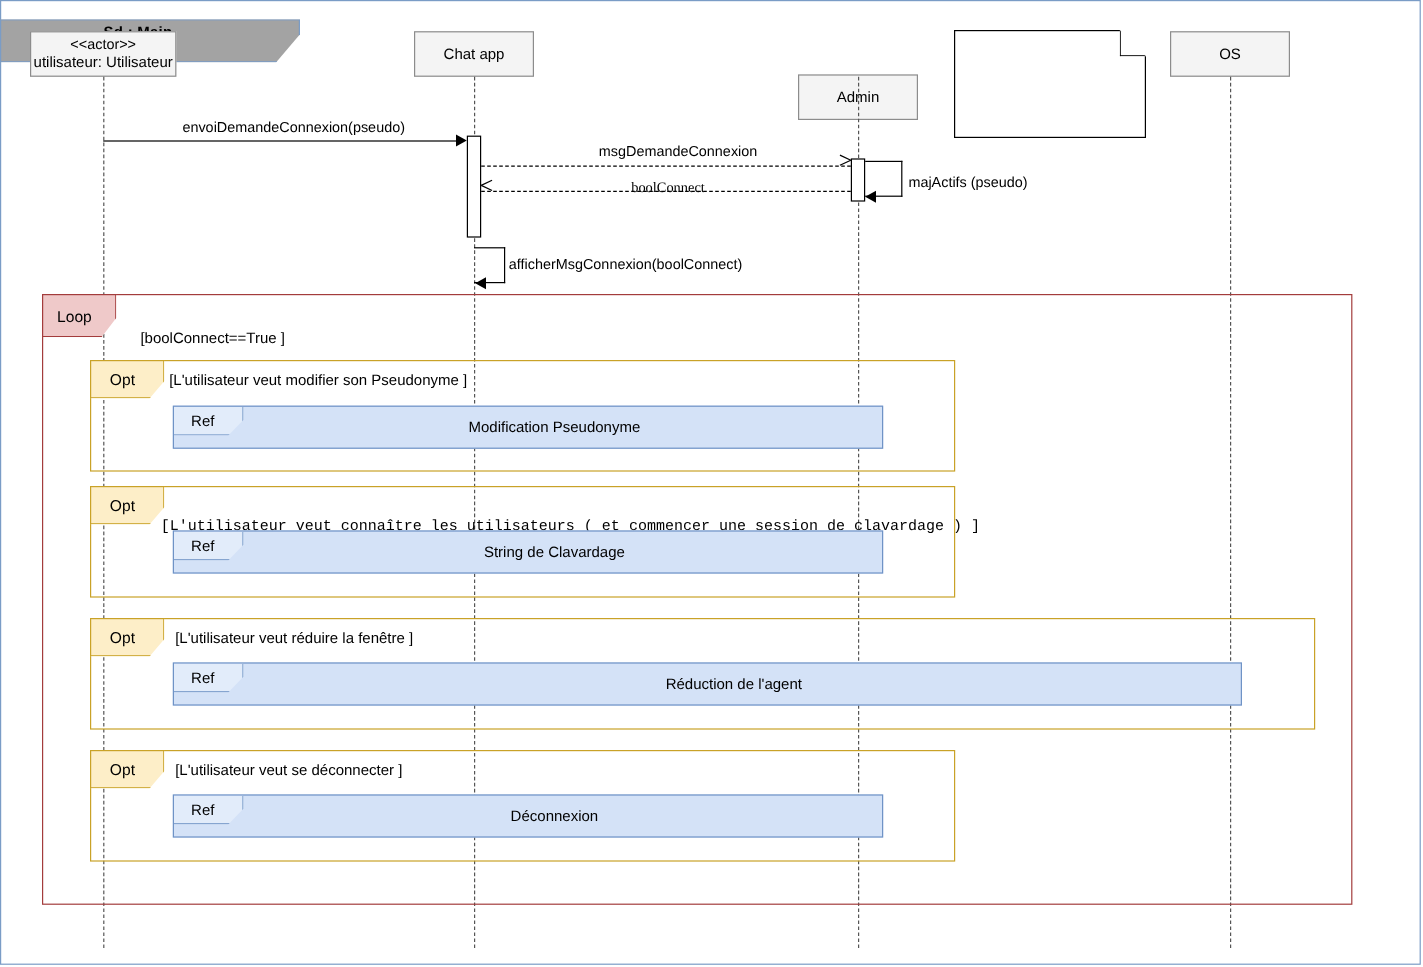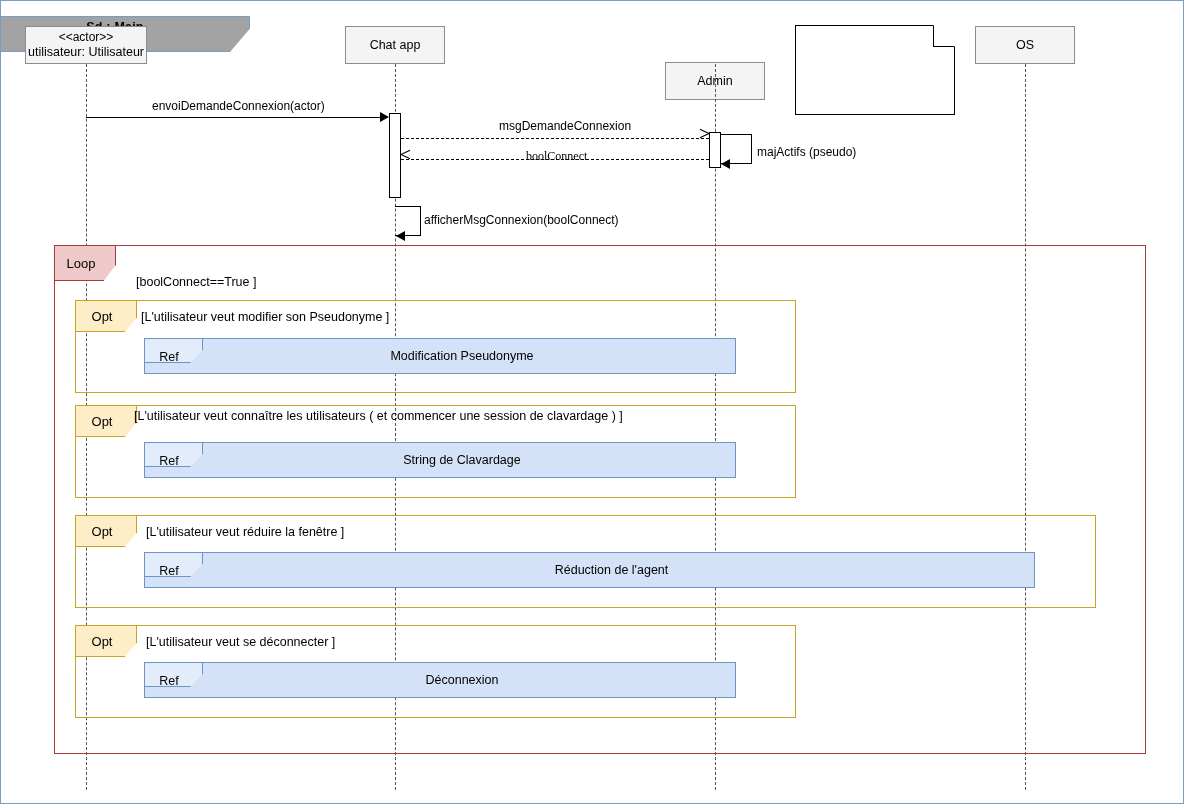--- a/index.html
+++ b/index.html
@@ -103,21 +103,21 @@
     clip-path:polygon(0 0,100% 100%,0 100%);
   }
   .note-text{
     position:absolute;left:0;right:0;top:26px;
     font-family:"Liberation Mono","DejaVu Sans Mono",monospace;
     font-size:11.5px;line-height:17px;text-align:center;
   }
 
   
   .fragment{position:absolute;box-sizing:border-box;background:transparent;}
-  .frag-loop{border:1.4px solid #a33c3c;margin-left:19px;}
+  .frag-loop{border:1.4px solid #a33c3c;}
   .frag-opt{border:1.4px solid #c9a227;}
   .frag-tab{
     position:absolute;left:-1px;top:-1px;box-sizing:border-box;
     display:flex;align-items:center;
     font-size:13px;
   }
   .frag-tab-loop{
     width:62px;height:36px;background:#efc9c9;border:1.4px solid #a33c3c;
     -webkit-clip-path:polygon(0 0,100% 0,100% 55%,80% 100%,0 100%);
     clip-path:polygon(0 0,100% 0,100% 55%,80% 100%,0 100%);
@@ -141,21 +141,21 @@
     box-sizing:border-box;
   }
   .ref-tab{
     position:absolute;left:0;top:0;width:58px;height:24px;
     background:#e2ecfa;border-right:1px solid #6f93c6;border-bottom:1px solid #6f93c6;
     box-sizing:border-box;
     -webkit-clip-path:polygon(0 0,100% 0,100% 45%,78% 100%,0 100%);
     clip-path:polygon(0 0,100% 0,100% 45%,78% 100%,0 100%);
   }
   .ref-tab-text{
-    position:absolute;left:0;top:0;width:48px;height:35px;
+    position:absolute;left:0;top:0;width:48px;height:24px;
     display:flex;align-items:center;justify-content:center;font-size:12.5px;
   }
   .ref-title{
     position:absolute;left:0;right:0;top:0;bottom:0;
     display:flex;align-items:center;justify-content:center;
     font-size:12.5px;
     padding-left:44px;
   }
 </style>
 </head>
@@ -194,21 +194,21 @@
   <div class="lifeline" style="left:86px;top:64px;height:726px;"></div>
   <div class="lifeline" style="left:395px;top:64px;height:726px;"></div>
   <div class="lifeline" style="left:715px;top:64px;height:726px;"></div>
   <div class="lifeline" style="left:1025px;top:64px;height:726px;"></div>
 
   <div class="activation" style="left:389px;top:113px;width:12px;height:85px;"></div>
   <div class="activation" style="left:709px;top:132px;width:12px;height:36px;"></div>
 
   <div class="msg-line msg-solid" style="left:86px;top:117px;width:296px;"></div>
   <div class="arrow-right" style="left:380px;top:112px;"></div>
-  <div class="msg-label" style="left:152px;top:99px;">envoiDemandeConnexion(actor)</div>
+  <div class="msg-label" style="left:152px;top:99px;">envoiDemandeConnexion(pseudo)</div>
 
   <div class="msg-line msg-dashed" style="left:401px;top:138px;width:308px;"></div>
   <div class="arrow-open-right" style="left:699px;top:133px;"></div>
   <div class="msg-label" style="left:499px;top:119px;">msgDemandeConnexion</div>
 
   <div class="msg-line msg-dashed" style="left:401px;top:159px;width:308px;"></div>
   <div class="arrow-open-left" style="left:401px;top:154px;"></div>
   <div class="msg-label" style="left:526px;top:149px;font-family:Liberation Serif, serif;">boolConnect</div>
 
   <div class="self-loop" style="left:721px;top:134px;width:31px;height:30px;"></div>
@@ -235,21 +235,21 @@
   <div class="refbox" style="left:144px;top:338px;width:592px;height:36px;">
     <div class="ref-title">Modification Pseudonyme</div>
     <div class="ref-tab"></div>
     <div class="ref-tab-text">Ref</div>
   </div>
 
   <div class="fragment frag-opt" style="left:75px;top:405px;width:721px;height:93px;">
     <div class="frag-tab frag-tab-opt">
       <div class="frag-tab-text">Opt</div>
     </div>
-    <div class="frag-guard" style="left:58px;top:3px;">[L'utilisateur veut connaître les utilisateurs ( et commencer une session de clavardage ) ]</div>
+    <div class="frag-guard" style="left:58px;top:26px;font-family:Liberation Mono, monospace;">[L'utilisateur veut connaître les utilisateurs ( et commencer une session de clavardage ) ]</div>
   </div>
   <div class="refbox" style="left:144px;top:442px;width:592px;height:36px;">
     <div class="ref-title">String de Clavardage</div>
     <div class="ref-tab"></div>
     <div class="ref-tab-text">Ref</div>
   </div>
 
   <div class="fragment frag-opt" style="left:75px;top:515px;width:1021px;height:93px;">
     <div class="frag-tab frag-tab-opt">
       <div class="frag-tab-text">Opt</div>

